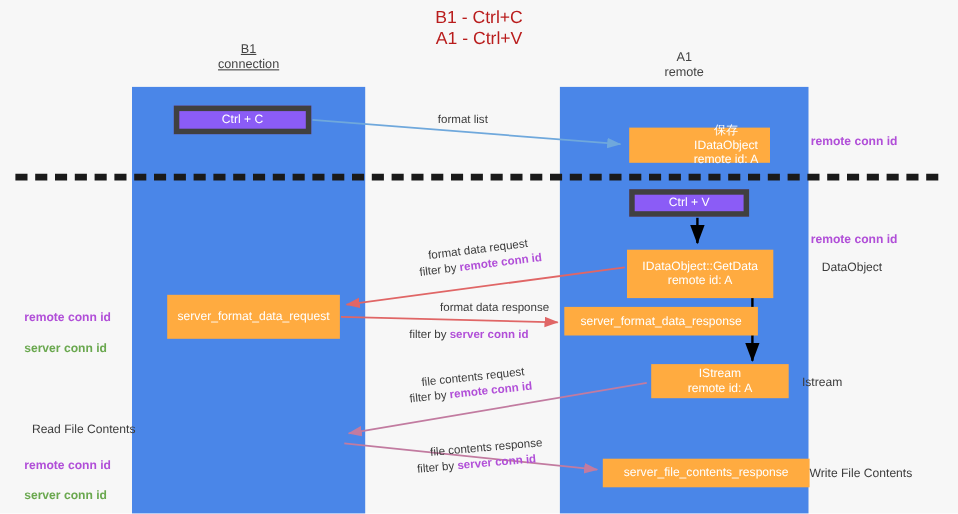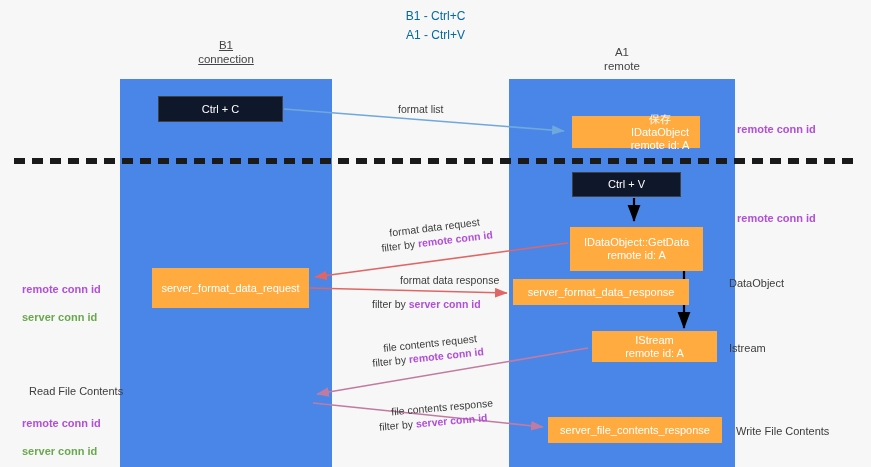--- a/index.html
+++ b/index.html
@@ -22,22 +22,22 @@
   }
   #lane-b1 { left: 120px; top: 79px; width: 212px; height: 388px; }
   #lane-a1 { left: 509px; top: 79px; width: 226px; height: 388px; }
 
   
   #main-title {
     position: absolute;
     left: 0; top: 7px;
     width: 871px;
     text-align: center;
-    font-size: 12px;
-    color: #0369a1;
+    font-size: 16px;
+    color: #b91c1c;
     line-height: 19px;
     white-space: pre-line;
   }
   .lane-header {
     position: absolute;
     text-align: center;
     font-size: 11.5px;
     color: #444444;
     line-height: 13.5px;
     white-space: pre-line;
@@ -53,48 +53,48 @@
     align-items: center;
     justify-content: center;
     text-align: center;
     color: #ffffff;
     font-size: 11px;
     line-height: 13px;
     box-sizing: border-box;
     z-index: 6;
     white-space: pre-line;
   }
-  .node.green { background: #0f172a; border: 1px solid #404040; }
+  .node.green { background: #8b5cf6; border: 5px solid #404040; }
   .node.orange { background: #ffab40; }
 
   #node-ctrl-c   { left: 158px; top: 96px;  width: 125px; height: 26px; }
   #node-dataobj  { left: 572px; top: 116px; width: 128px; height: 32px; padding-left: 48px; }
   #node-ctrl-v   { left: 572px; top: 172px; width: 109px; height: 25px; }
   #node-getdata  { left: 570px; top: 227px; width: 133px; height: 44px; }
   #node-sfdreq   { left: 152px; top: 268px; width: 157px; height: 40px; }
   #node-sfdres   { left: 513px; top: 279px; width: 176px; height: 26px; text-align: center; }
   #node-istream  { left: 592px; top: 331px; width: 125px; height: 31px; }
   #node-sfcreq   { left: 152px; top: 384px; width: 159px; height: 26px; }
-  #node-sfcres   { left: 548px; top: 417px; width: 174px; height: 26px; }
+  #node-sfcres   { left: 548px; top: 417px; width: 188px; height: 26px; }
 
   
   .side-label {
     position: absolute;
     font-size: 11px;
     line-height: 14px;
     white-space: pre-line;
     z-index: 7;
   }
   .purple { color: #b14fd8; font-weight: bold; }
   .green-txt { color: #6aa84f; font-weight: bold; }
   .plain { color: #3c3c3c; }
 
   #lbl-right-remote-1 { left: 737px; top: 122px; }
   #lbl-right-remote-2 { left: 737px; top: 211px; }
-  #lbl-right-dataobject { left: 729px; top: 236px; margin-top: 40px; }
+  #lbl-right-dataobject { left: 747px; top: 236px; }
   #lbl-right-istream { left: 729px; top: 341px; }
   #lbl-right-write { left: 736px; top: 424px; }
   #lbl-left-ids-1 { left: 22px; top: 268px; }
   #lbl-left-read { left: 29px; top: 384px; }
   #lbl-left-ids-2 { left: 22px; top: 402px; }
 
   
   .edge-label {
     position: absolute;
     font-size: 10.5px;

